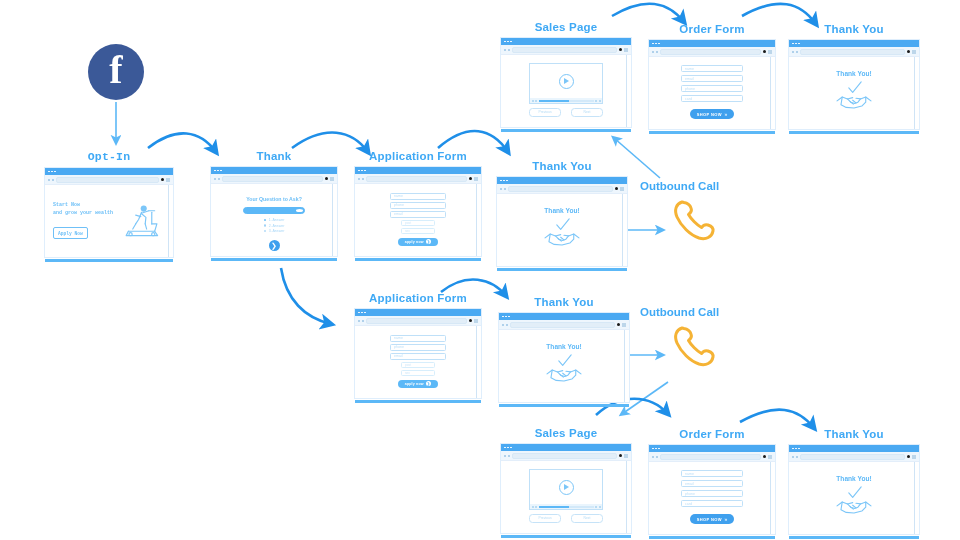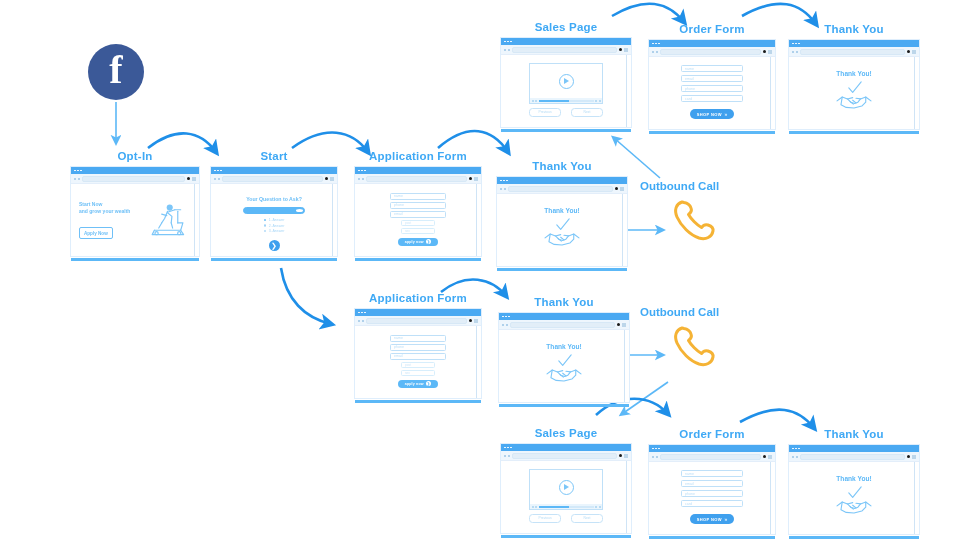--- a/index.html
+++ b/index.html
@@ -188,21 +188,21 @@
 
     <path d="M596,415 C620,393 650,394 668,414" fill="none" stroke="#1f8fe8" stroke-width="2.6" marker-end="url(#ah)"></path>
 
     <path d="M740,422 C776,402 798,408 814,428" fill="none" stroke="#1f8fe8" stroke-width="2.6" marker-end="url(#ah)"></path>
   </svg>
 
   <div class="fb" style="left:88px;top:44px;">
     <span>f</span>
   </div>
 
-  <div class="node" style="left:58px;top:150px;width:130px;">
+  <div class="node" style="left:32px;top:150px;width:130px;font-family:Liberation Mono, monospace;">
     <div class="node-title">Opt-In</div>
     <div class="browser">
       <div class="chrome-top">
           <i></i>
           <i></i>
           <i></i>
         </div>
       <div class="chrome-bar">
         <span class="dotb"></span>
           <span class="dotb"></span>
@@ -236,21 +236,21 @@
               <circle cx="13" cy="44" r="2.2"></circle>
               <circle cx="44" cy="44" r="2.2"></circle>
             </g>
           </svg>
         </div>
       </div>
     </div>
   </div>
 
   <div class="node" style="left:198px;top:150px;width:128px;">
-    <div class="node-title">Start</div>
+    <div class="node-title">Thank</div>
     <div class="browser">
       <div class="chrome-top">
           <i></i>
           <i></i>
           <i></i>
         </div>
       <div class="chrome-bar">
         <span class="dotb"></span>
           <span class="dotb"></span>
         <span class="url"></span>

